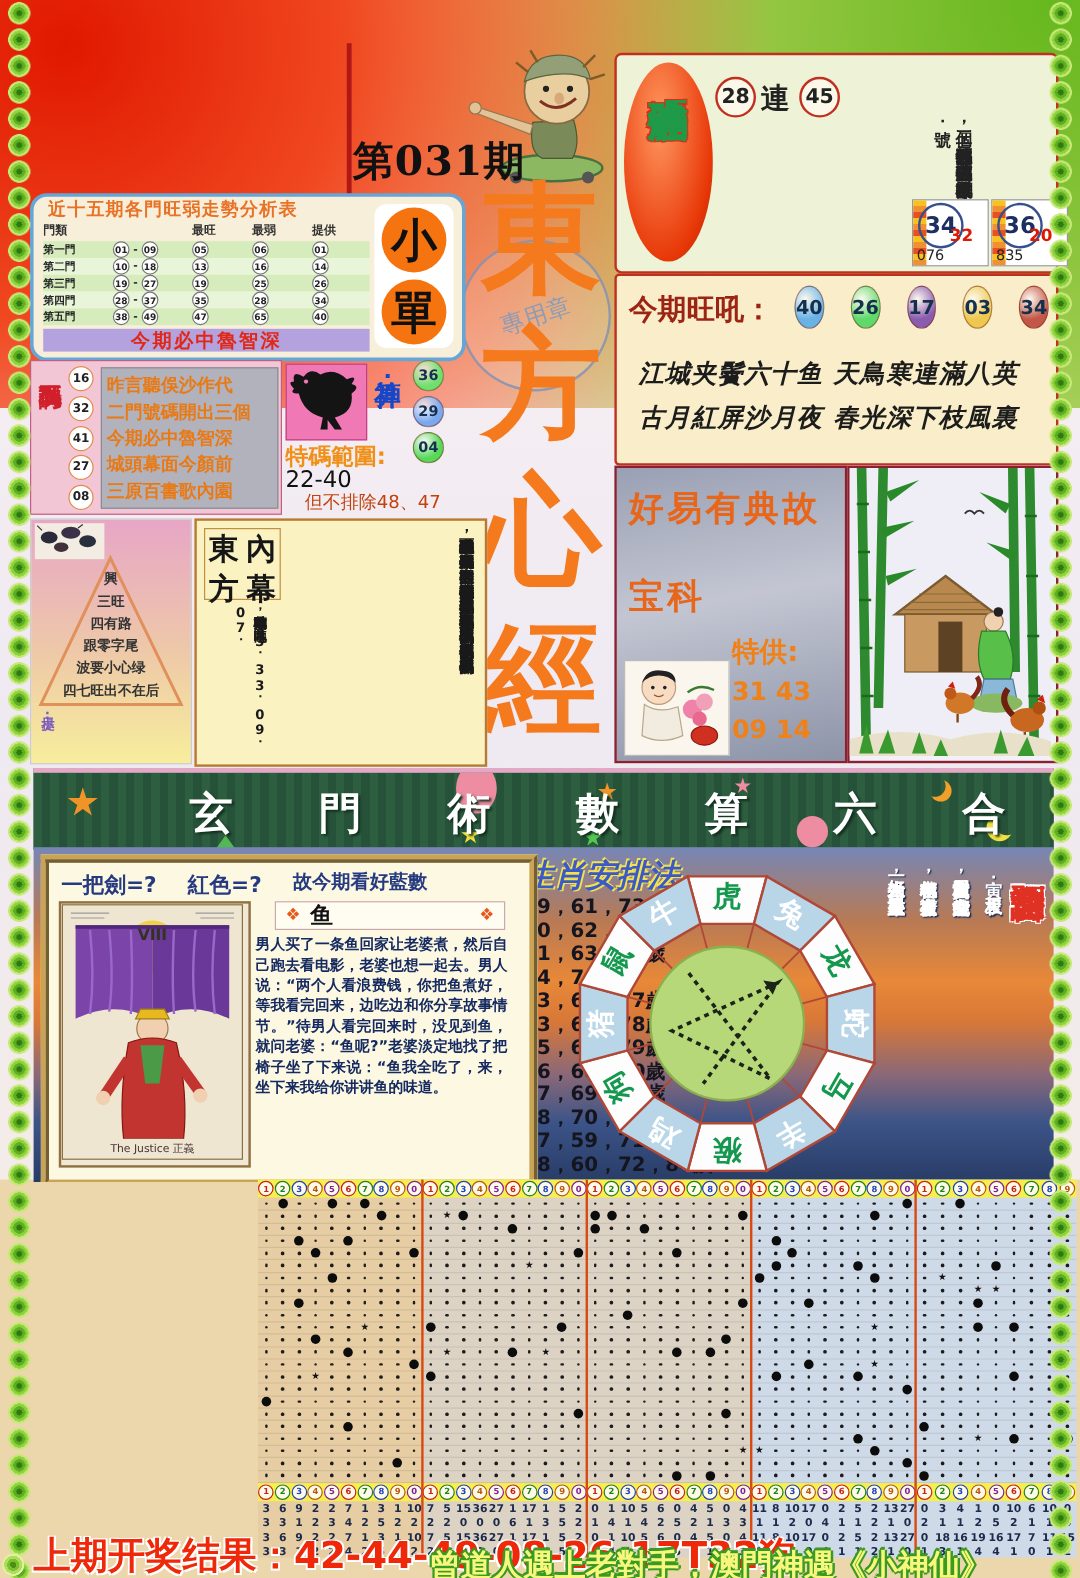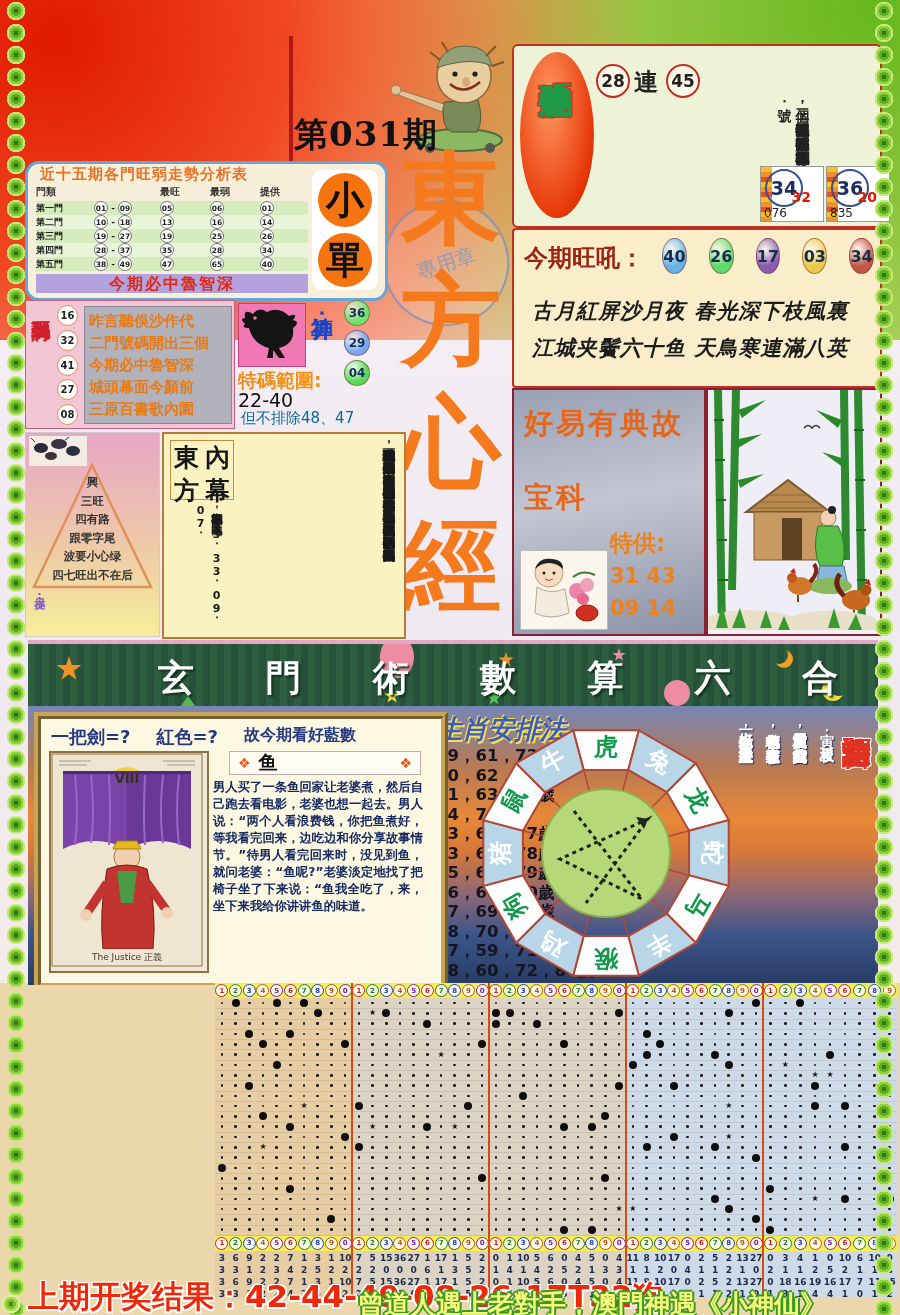--- a/index.html
+++ b/index.html
@@ -103,21 +103,21 @@
      font-size:15px;font-weight:bold;color:#e87a16;line-height:22px;white-space:nowrap;}
 
   
   #shensuan{left:238px;top:300px;width:144px;height:127px;}
   #rooster{position:absolute;left:0;top:3px;width:66px;height:62px;background:#f078b4;border:1px solid #c04080;}
   #ss-label{position:absolute;left:72px;top:0px;font-size:22px;font-weight:bold;color:#1747c8;line-height:24px;}
   #ss-balls{position:absolute;left:106px;top:0px;display:flex;flex-direction:column;gap:4px;}
   #ss-balls .ball{width:24px;height:24px;font-size:12px;}
   #ss-range-label{position:absolute;left:0px;top:68px;font-size:19px;font-weight:bold;color:#f09018;}
   #ss-range{position:absolute;left:0px;top:89px;font-size:19px;color:#111;}
-  #ss-note{position:absolute;left:3px;top:109px;font-size:15px;color:#0369a1;text-align:center;}
+  #ss-note{position:absolute;left:16px;top:109px;font-size:15px;color:#c2410c;text-align:center;}
 
   
   #tribox{left:25px;top:432px;width:133px;height:203px;border:1px solid #ccc;
      background:linear-gradient(180deg,#e7a6c6,#eec9a8 55%,#f7ee9c);}
   #bugs{position:absolute;left:3px;top:3px;width:58px;height:30px;background:#f2ece2;}
   #tri-svg{position:absolute;left:2px;top:26px;}
   #tri-lines{position:absolute;left:0;top:40px;width:133px;text-align:center;font-size:11.5px;
      font-weight:bold;color:#333;line-height:18.5px;}
   #hint-label{position:absolute;left:5px;top:156px;height:46px;font-size:11px;color:#7c5cc0;font-weight:bold;}
   #hint-star{position:absolute;left:22px;top:150px;width:104px;height:50px;}
@@ -319,22 +319,22 @@
   <div class="abs" id="wanghou">
     <div id="wh-label">今期旺吼：</div>
     <div id="wh-balls">
         <div class="ball" style="background: radial-gradient(circle at 35% 30%, rgba(255, 255, 255, 0.69), rgb(106, 178, 230) 60%);">40</div>
         <div class="ball" style="background: radial-gradient(circle at 35% 30%, rgba(255, 255, 255, 0.69), rgb(95, 217, 106) 60%);">26</div>
         <div class="ball" style="background: radial-gradient(circle at 35% 30%, rgba(255, 255, 255, 0.69), rgb(138, 92, 174) 60%);">17</div>
         <div class="ball" style="background: radial-gradient(circle at 35% 30%, rgba(255, 255, 255, 0.69), rgb(236, 200, 78) 60%);">03</div>
         <div class="ball" style="background: radial-gradient(circle at 35% 30%, rgba(255, 255, 255, 0.69), rgb(196, 88, 72) 60%);">34</div>
       </div>
     <div id="wh-poem">
+        <div>江城夹鬢六十鱼 天鳥寒連滿八英</div>
         <div>古月紅屏沙月夜 春光深下枝風裏</div>
-        <div>江城夹鬢六十鱼 天鳥寒連滿八英</div>
       </div>
   </div>
 
   <div class="abs" id="fivepoem">
     <div id="fp-title" class="vtext">五句現碼詩</div>
     <div id="fp-nums">
         <span class="mini-circle">16</span>
         <span class="mini-circle">32</span>
         <span class="mini-circle">41</span>
         <span class="mini-circle">27</span>

